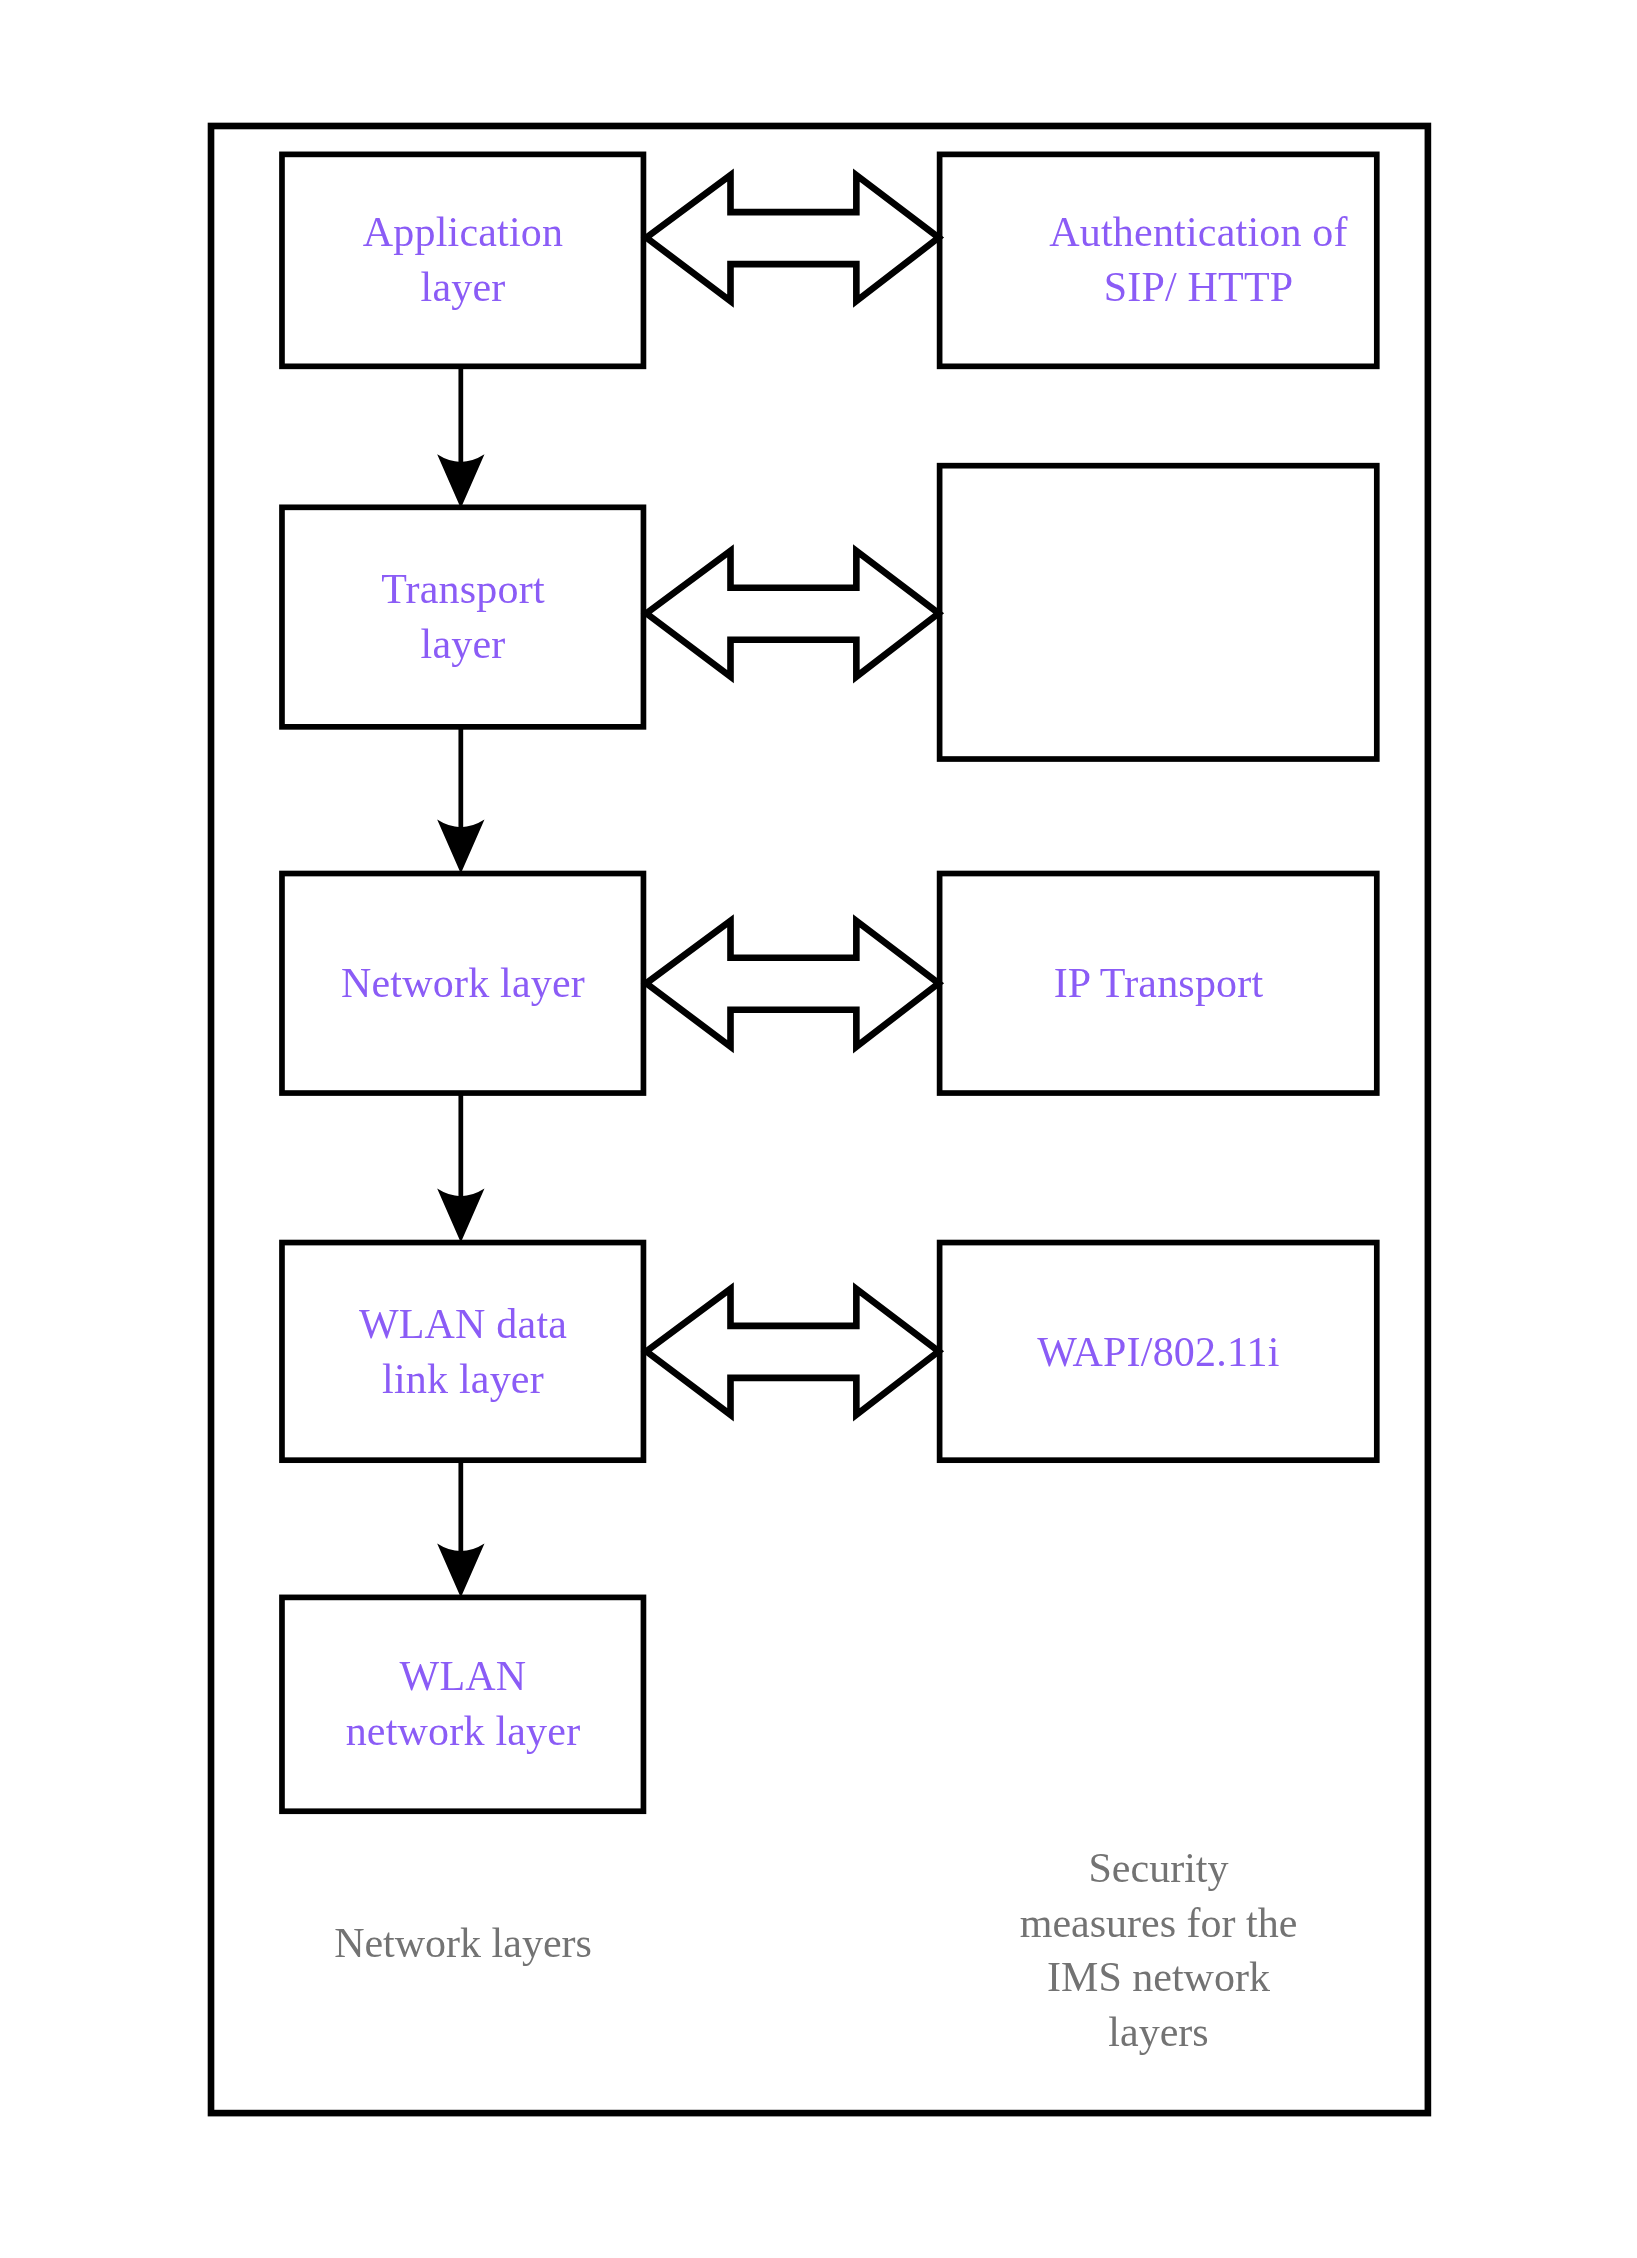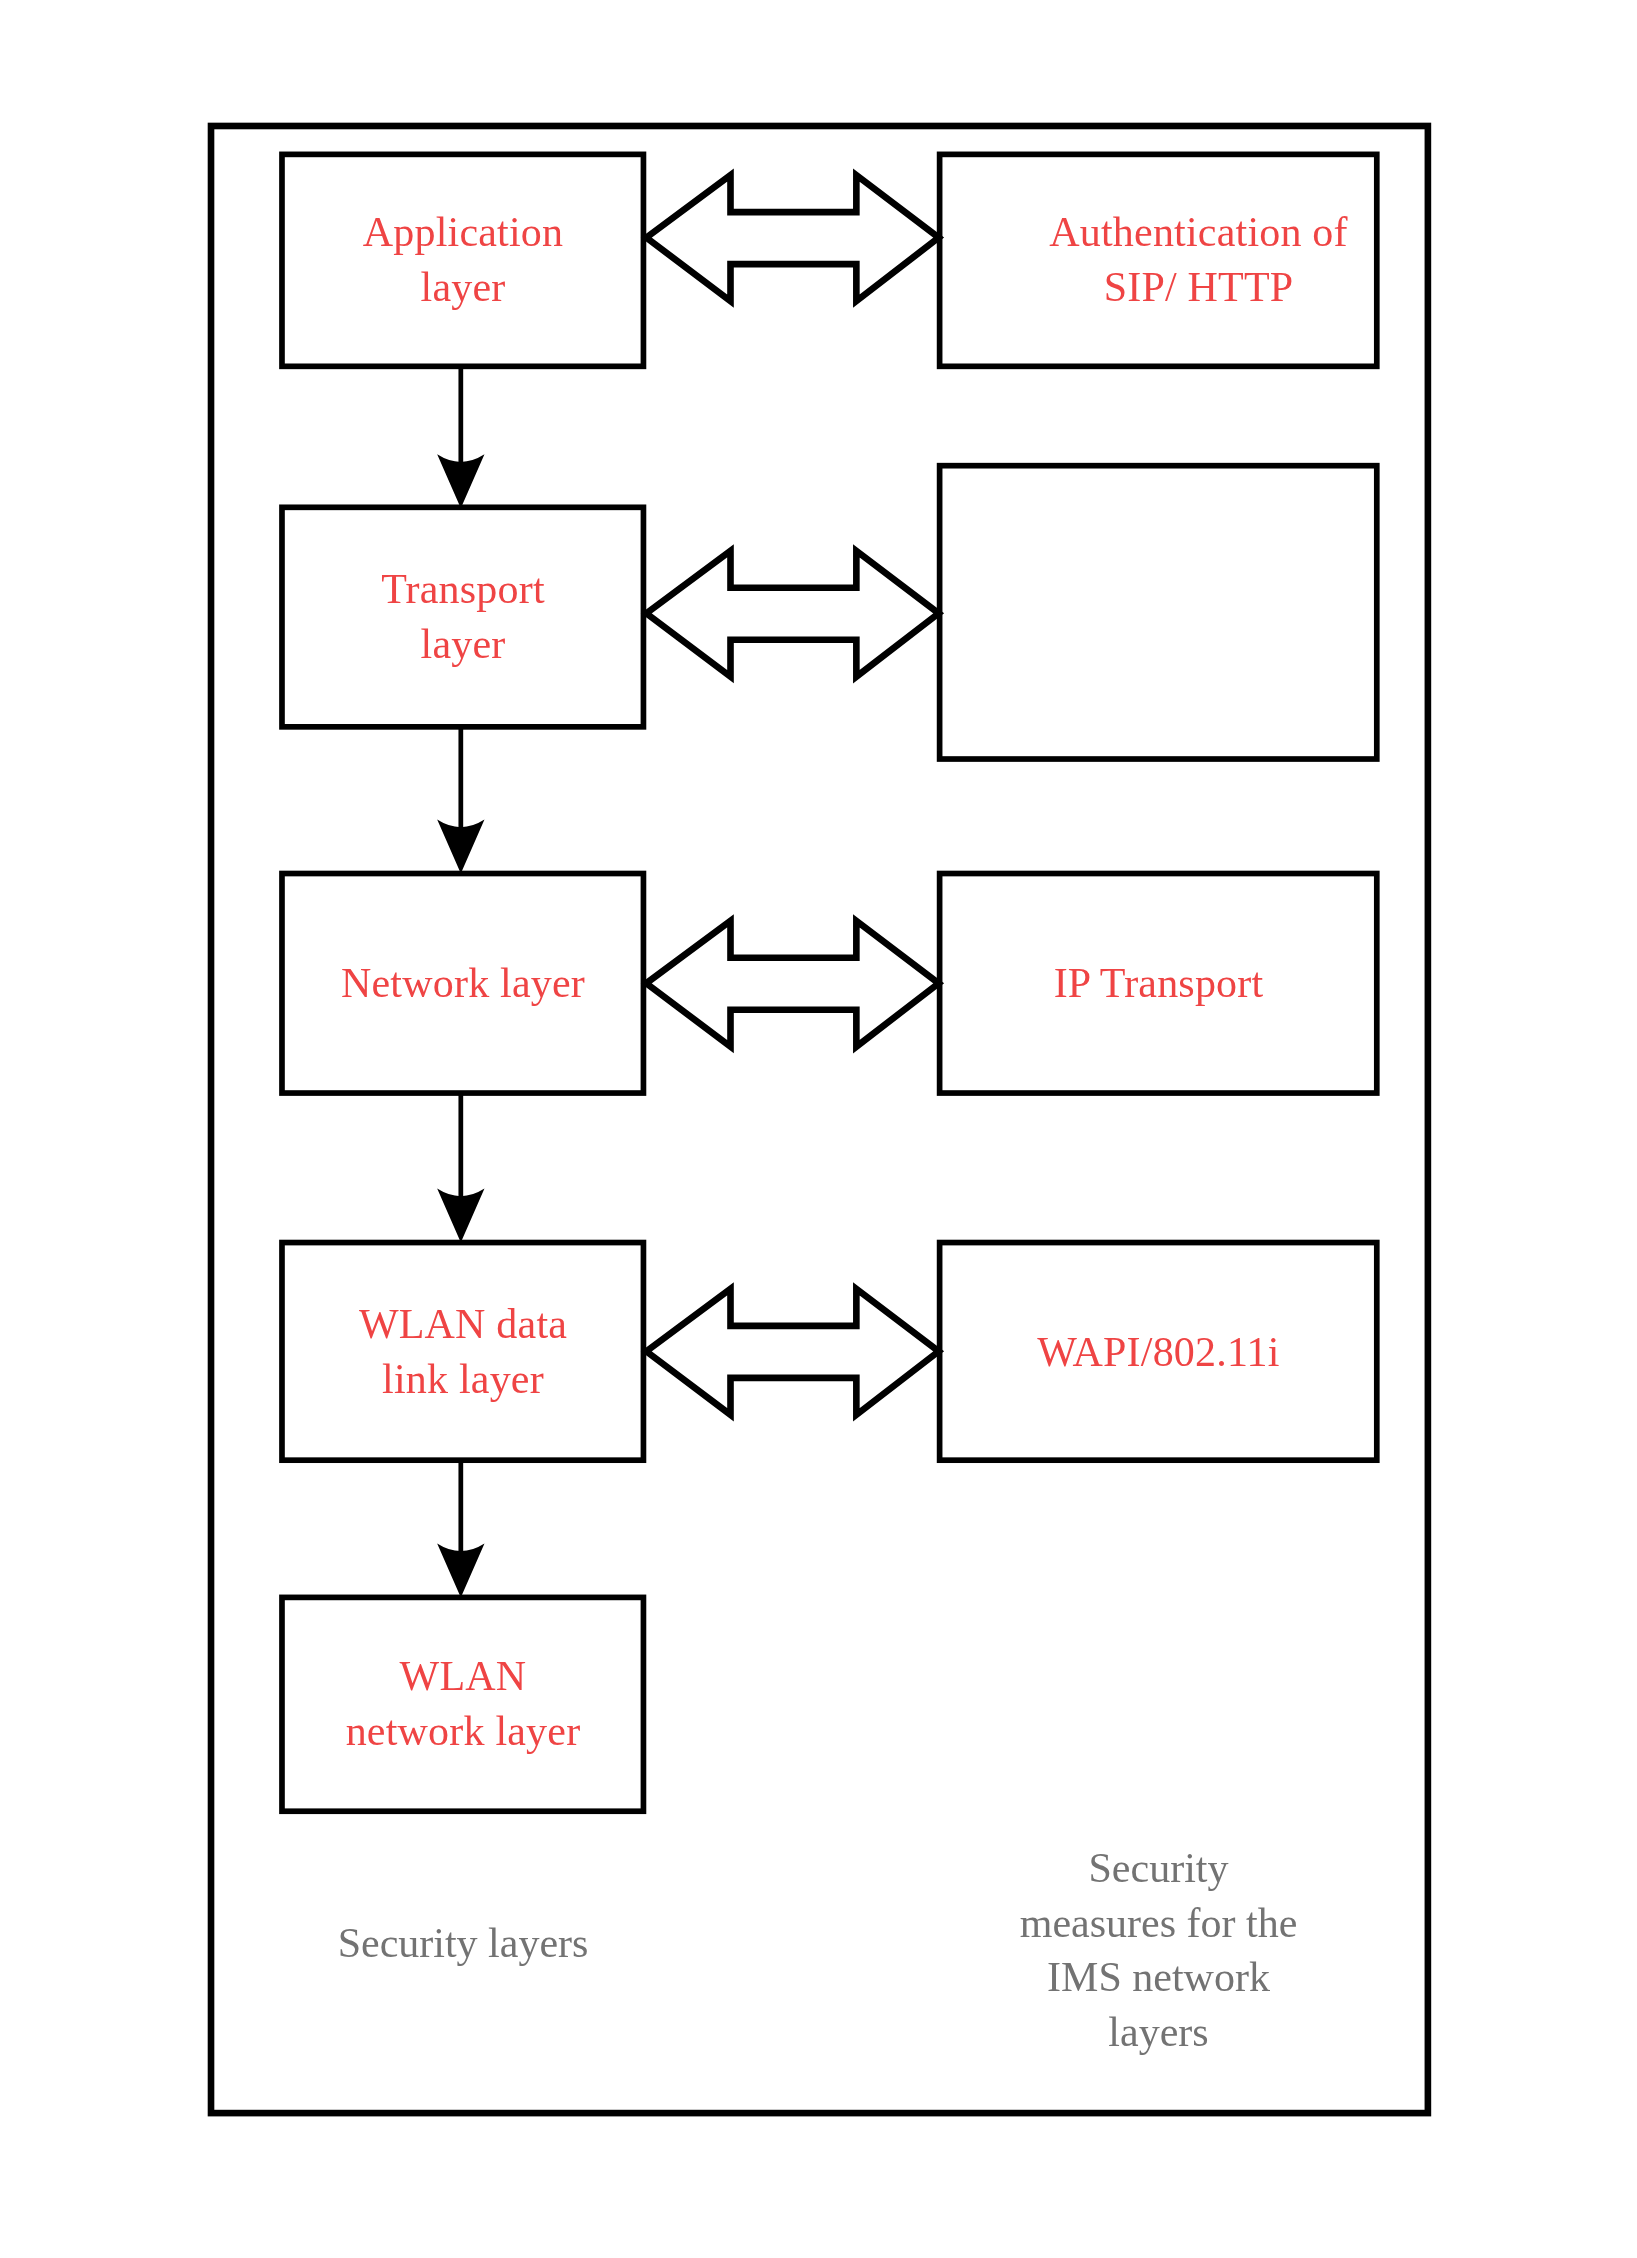--- a/index.html
+++ b/index.html
@@ -48,21 +48,21 @@
     stroke-width: 7;
     stroke-linejoin: miter;
   }
   .box-text {
     position: absolute;
     display: flex;
     flex-direction: column;
     align-items: center;
     justify-content: center;
     text-align: center;
-    color: #ef4444;
+    color: #8b5cf6;
     font-family: "Liberation Serif", "DejaVu Serif", serif;
     font-size: 42px;
     line-height: 1.30;
     letter-spacing: 0.2px;
     white-space: pre;
   }
   .caption {
     position: absolute;
     text-align: center;
     color: #737373;
@@ -140,21 +140,21 @@
 network layer</div>
 
   <div class="box-text" style="left:980px; top:154px; width:437px; height:212px;">Authentication of
 SIP/ HTTP</div>
 
 
   <div class="box-text" style="left:940px; top:873px; width:437px; height:220px;">IP Transport</div>
 
   <div class="box-text" style="left:940px; top:1243px; width:437px; height:218px;">WAPI/802.11i</div>
 
-  <div class="caption" style="left:282px; top:1916px; width:362px;">Security layers</div>
+  <div class="caption" style="left:282px; top:1916px; width:362px;">Network layers</div>
 
   <div class="caption" style="left:940px; top:1841px; width:437px;">Security
 measures for the
 IMS network
 layers</div>
 
 </div>
 
 
 </body></html>

